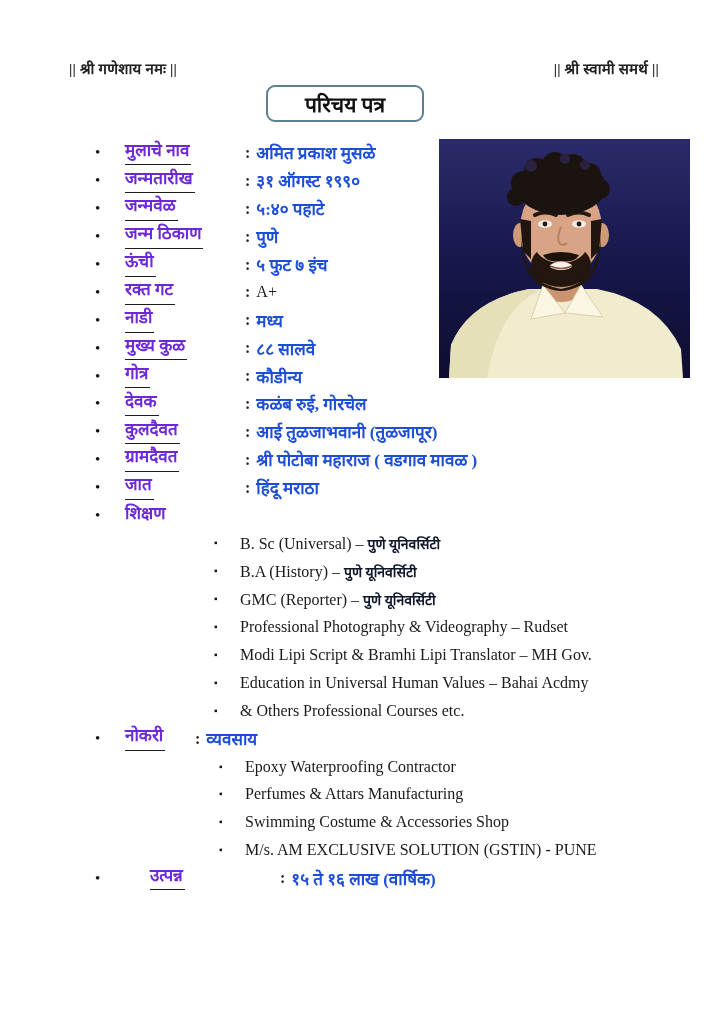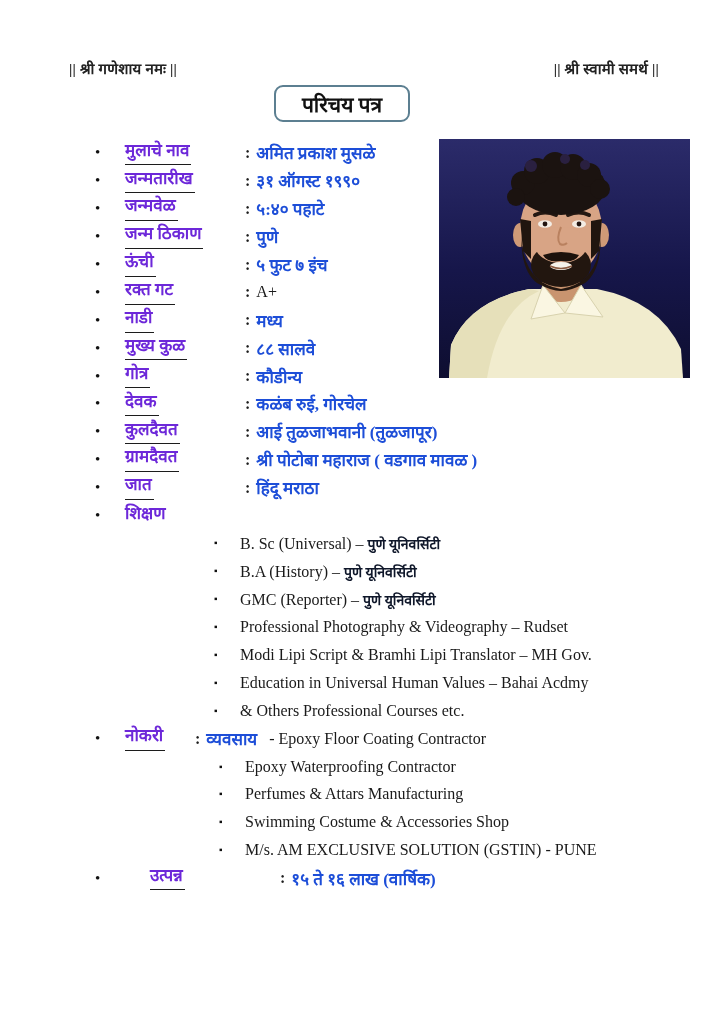--- a/index.html
+++ b/index.html
@@ -9,21 +9,21 @@
     background:#ffffff; color:#1c1c1c;
     font-family:"Liberation Serif", serif; overflow:hidden;
   }
   .invocation {
     position:absolute; top:58px; font-size:15px; font-weight:700;
     letter-spacing:0.2px; color:#222;
   }
   .invocation.left  { left:54px;margin-left:15px; }
   .invocation.right { right:60px; }
   .title-box {
-    position:absolute; left:274px; top:85px; width:136px; height:37px;
+    position:absolute; left:266px; top:85px; width:158px; height:37px;
     border:2px solid #5c7f91; border-radius:9px;
     display:flex; align-items:center; justify-content:center;
     background:#fff;
   }
   .title-box .title-text { font-size:21px; font-weight:700; color:#111; }
 
   .photo {
     position:absolute; left:439px; top:139px; width:251px; height:239px;
     overflow:hidden;
   }
@@ -257,21 +257,20 @@
       <span class="indent-edu"></span>
       <span class="sq">▪</span>
       <span class="subtext"><span>&amp; Others Professional Courses etc.</span><span class="mr"></span></span>
     </div>
 
     <div class="row occ">
       <span class="bullet">•</span>
       <span class="lblwrap"><span class="lbl">नोकरी</span></span>
       <span class="colon">:</span>
       <span class="val-mr">व्यवसाय</span>
-      <span class="val-en dashpart">-  Epoxy Floor Coating Contractor</span>
     </div>
 
     <div class="subrow">
       <span class="indent-occ"></span>
       <span class="sq">▪</span>
       <span class="subtext">Epoxy Waterproofing Contractor</span>
     </div>
     <div class="subrow">
       <span class="indent-occ"></span>
       <span class="sq">▪</span>

